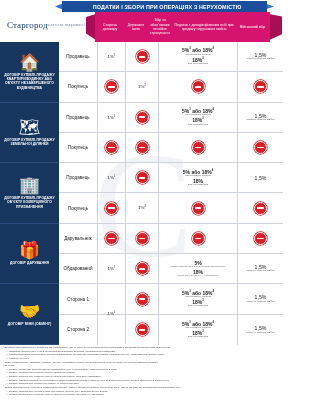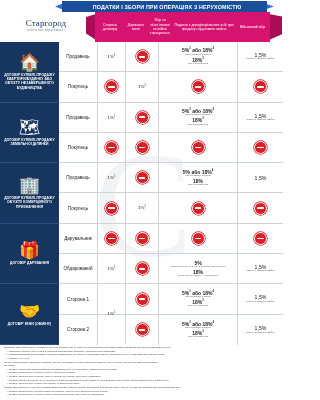--- a/index.html
+++ b/index.html
@@ -59,21 +59,21 @@
     padding:1px 1px;box-sizing:border-box;
   }
   .hc1{width:30px;}
   .hc2{width:22px;}
   .hc3{width:26px;}
   .hc4{width:62px;}
   .hc5{width:35px;}
 
   
   .logo{position:absolute;left:5px;top:14px;width:82px;height:22px;
-        display:flex;flex-direction:column;align-items:center;justify-content:center;}
+        display:flex;flex-direction:row;align-items:center;justify-content:center;}
   .logo-main{font-size:9px;color:#123c7a;font-family:"Liberation Serif","DejaVu Serif",serif;
              letter-spacing:.1px;white-space:nowrap;}
   .logo-sub{font-size:2.6px;color:#5a6b86;letter-spacing:.5px;margin-top:1px;white-space:nowrap;}
 
   
   .grid{position:absolute;left:0;top:42px;width:283px;height:303px;display:flex;}
   .leftcol{width:59px;background:#16355f;display:flex;flex-direction:column;}
   .rightcol{width:224px;display:flex;flex-direction:column;}
 
   .catbox{

